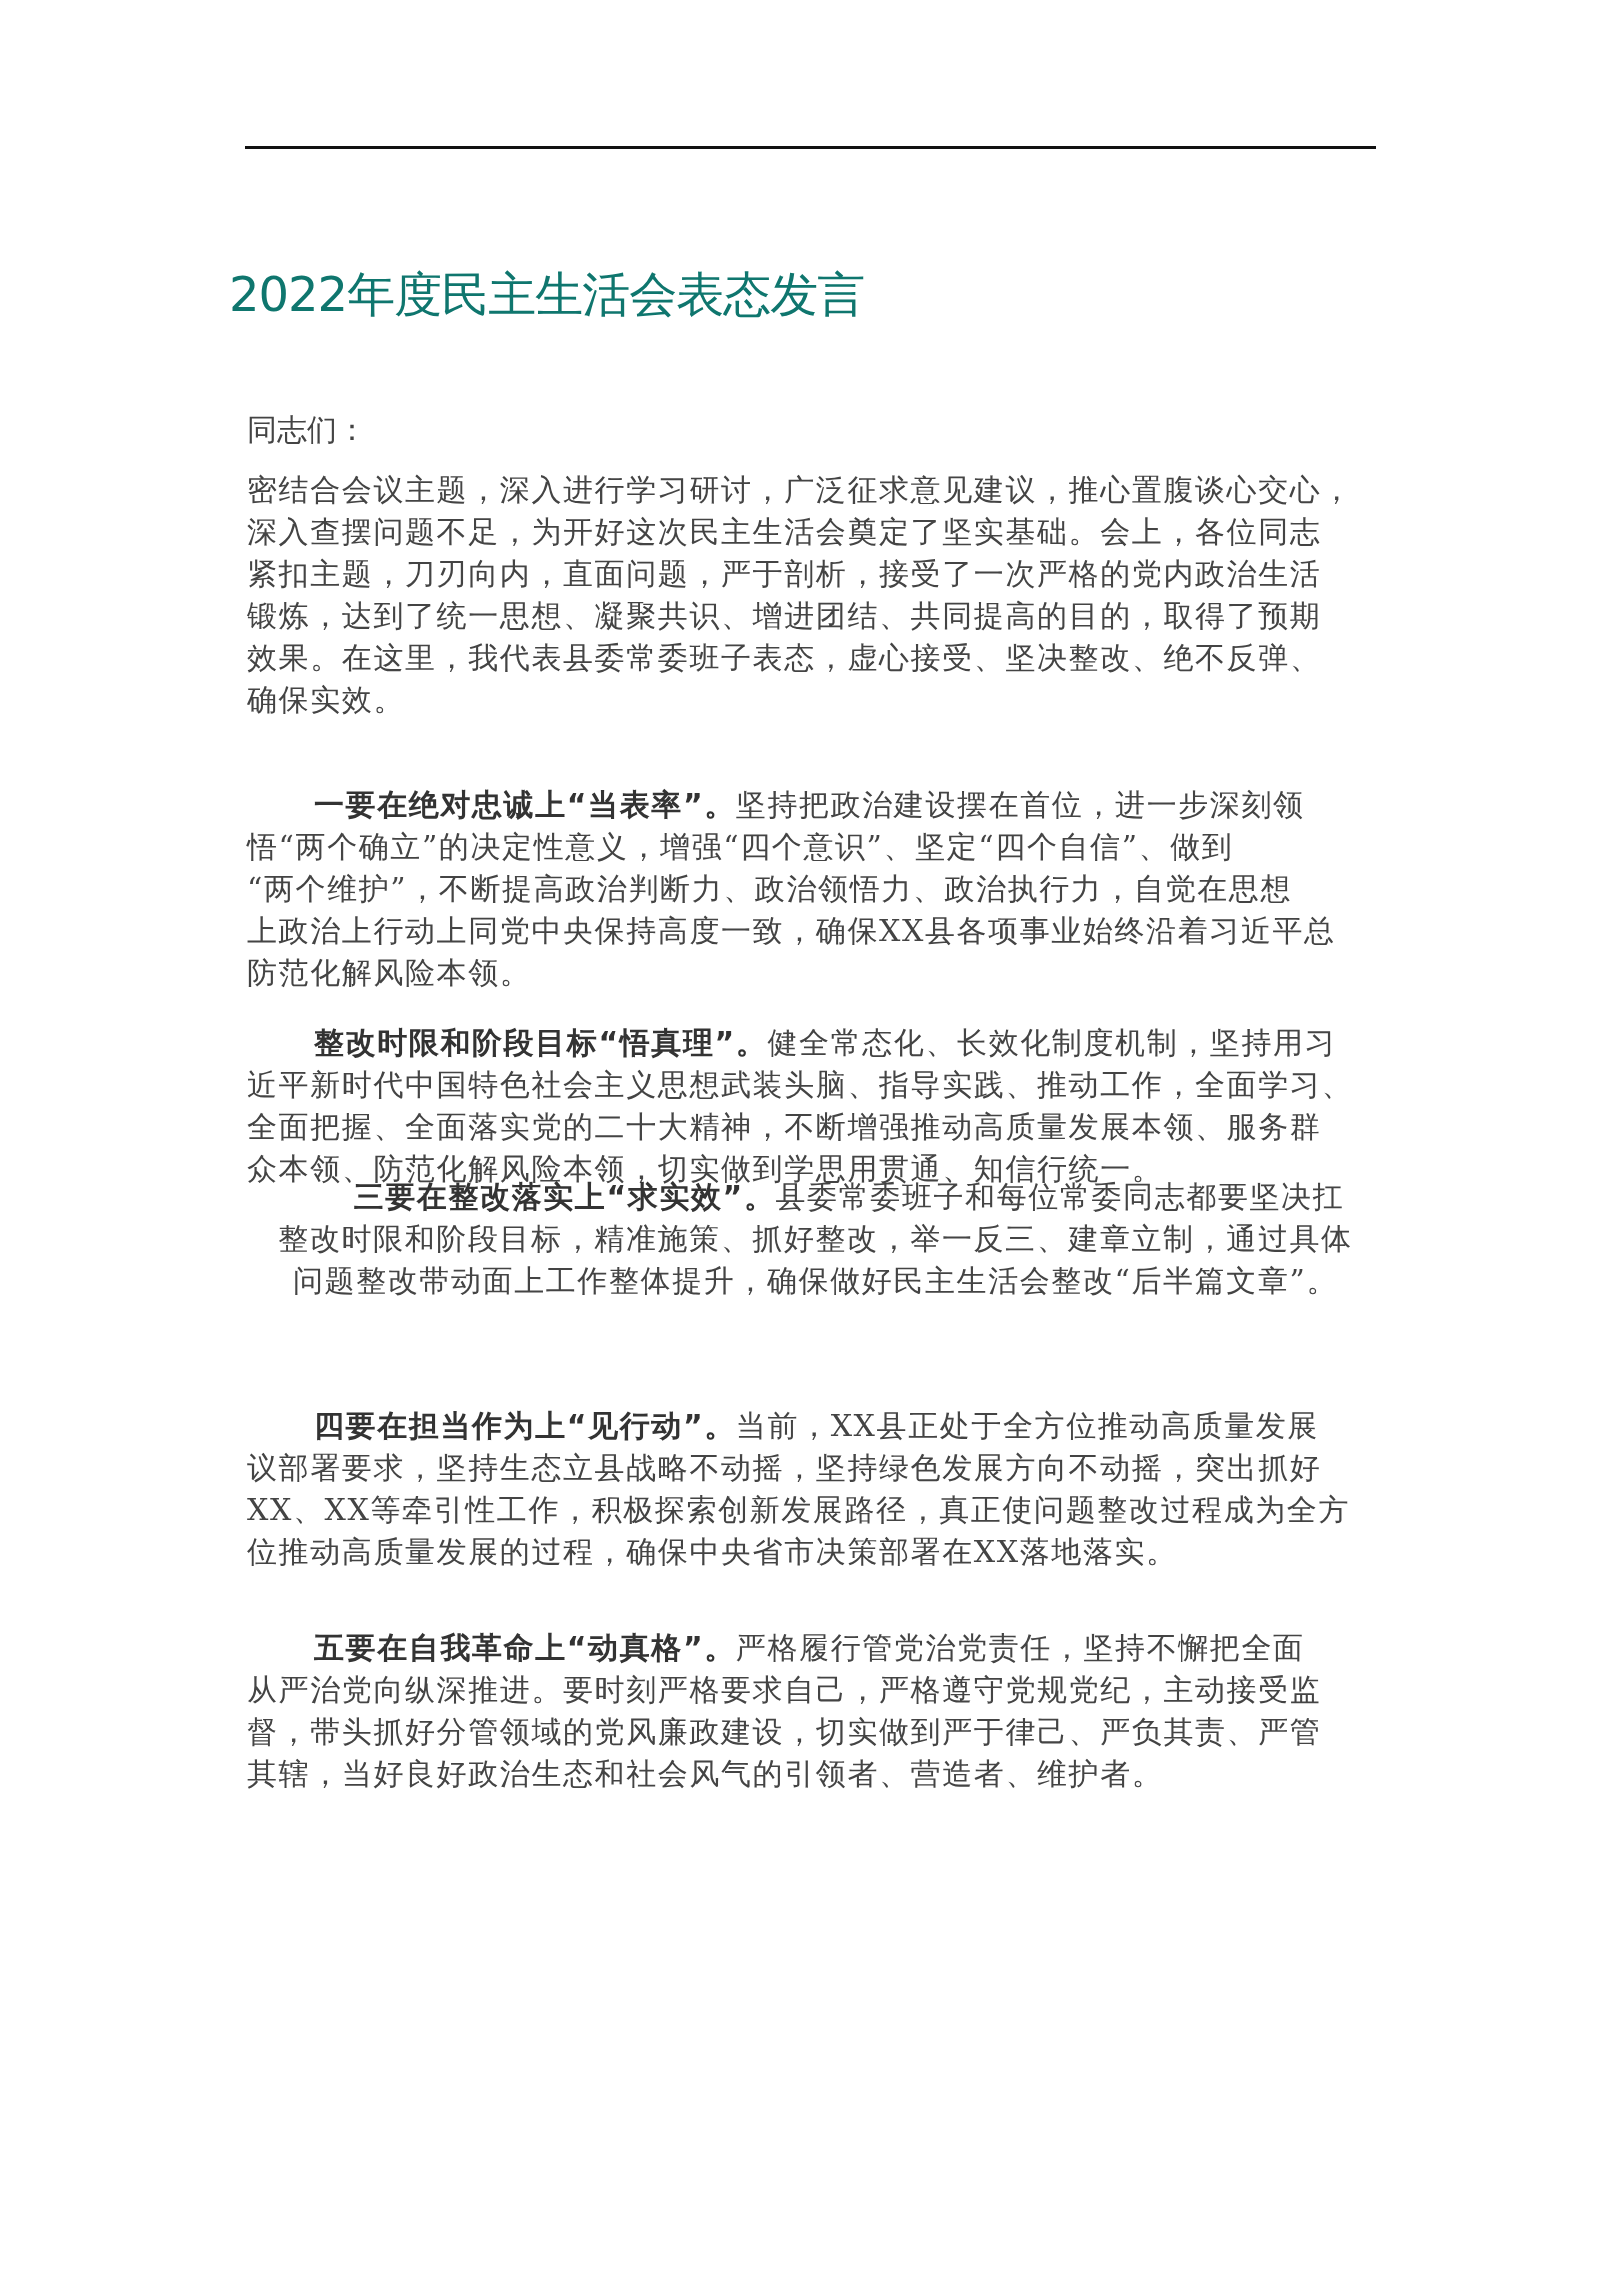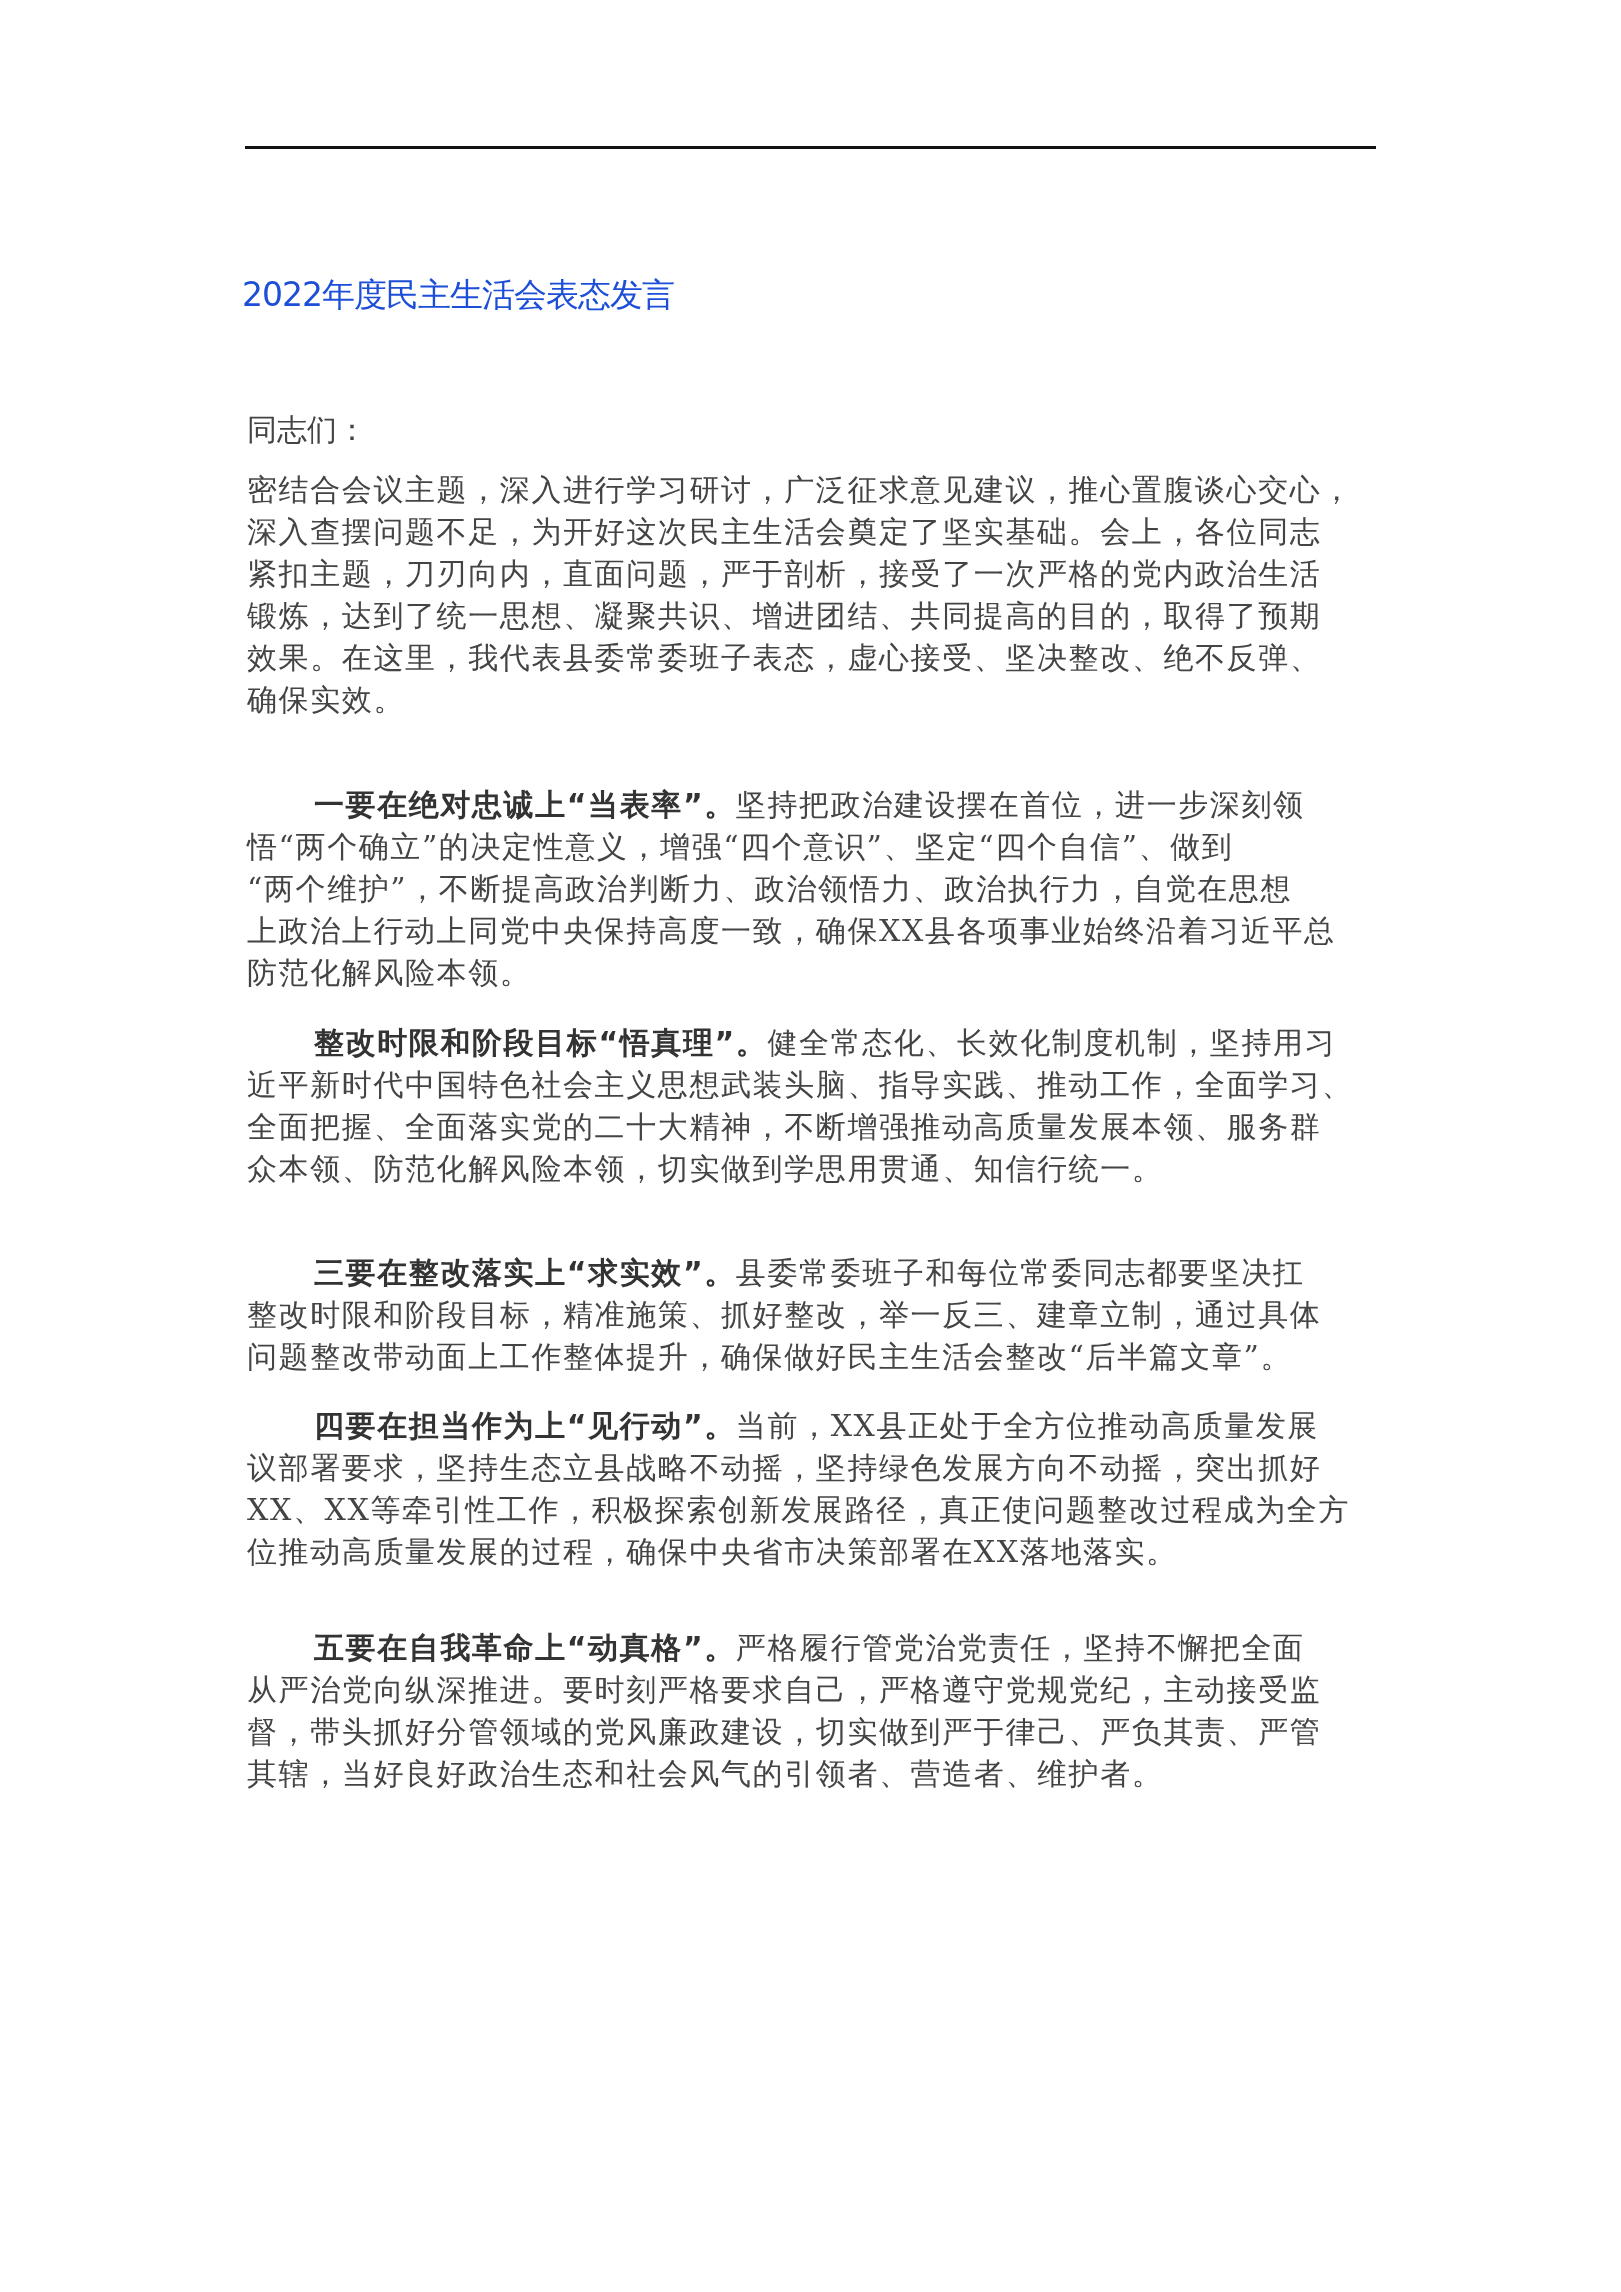--- a/index.html
+++ b/index.html
@@ -1,20 +1,20 @@
 <!DOCTYPE html>
 <html><head>
 <meta charset="utf-8">
 <style>
   html, body { margin: 0; padding: 0; background: #ffffff; }
   body { width: 1621px; height: 2293px; position: relative; overflow: hidden;
          font-family: "DejaVu Sans", "Liberation Sans", sans-serif; color: #3f3f3f; }
   .rule { position: absolute; left: 245px; top: 146px; width: 1131px; height: 2.9px; background: #111111; }
-  .title { position: absolute; left: 242px; top: 267px; font-size: 33px; line-height: 55px;
-           color: #1d4ed8; white-space: nowrap; letter-spacing: -1px; }
+  .title { position: absolute; left: 229px; top: 267px; font-size: 48px; line-height: 55px;
+           color: #0f766e; white-space: nowrap; letter-spacing: -1px; }
   .greeting { position: absolute; left: 247px; top: 410px; font-size: 30px; line-height: 39px;
               color: #444; white-space: nowrap; }
   .para { position: absolute; left: 247px; width: 1137px; }
   .line { display: block; height: 42px; line-height: 42px; font-size: 30px; white-space: nowrap;
           color: #444444; letter-spacing: 1.6px; font-family: "DejaVu Serif", "Liberation Serif", serif; }
   .line.indent { padding-left: 67px; }
   .lead { font-weight: bold; color: #333333; font-family: "DejaVu Sans", "Liberation Sans", sans-serif; margin-top: 12px; }
 </style>
 </head>
 <body>
@@ -43,21 +43,21 @@
     <span class="line">防范化解风险本领。</span>
   </div>
 
   <div class="para" style="top:1022px;">
     <span class="line indent"><span class="lead">整改时限和阶段目标“悟真理”。</span><span>健全常态化、长效化制度机制，坚持用习</span></span>
     <span class="line">近平新时代中国特色社会主义思想武装头脑、指导实践、推动工作，全面学习、</span>
     <span class="line">全面把握、全面落实党的二十大精神，不断增强推动高质量发展本领、服务群</span>
     <span class="line">众本领、防范化解风险本领，切实做到学思用贯通、知信行统一。</span>
   </div>
 
-  <div class="para" style="top:1252px;">
+  <div class="para" style="top:1176px;text-align:center;">
     <span class="line indent"><span class="lead">三要在整改落实上“求实效”。</span><span>县委常委班子和每位常委同志都要坚决扛</span></span>
     <span class="line">整改时限和阶段目标，精准施策、抓好整改，举一反三、建章立制，通过具体</span>
     <span class="line">问题整改带动面上工作整体提升，确保做好民主生活会整改“后半篇文章”。</span>
   </div>
 
   <div class="para" style="top:1405px;">
     <span class="line indent"><span class="lead">四要在担当作为上“见行动”。</span><span>当前，XX县正处于全方位推动高质量发展</span></span>
     <span class="line">议部署要求，坚持生态立县战略不动摇，坚持绿色发展方向不动摇，突出抓好</span>
     <span class="line">XX、XX等牵引性工作，积极探索创新发展路径，真正使问题整改过程成为全方</span>
     <span class="line">位推动高质量发展的过程，确保中央省市决策部署在XX落地落实。</span>

